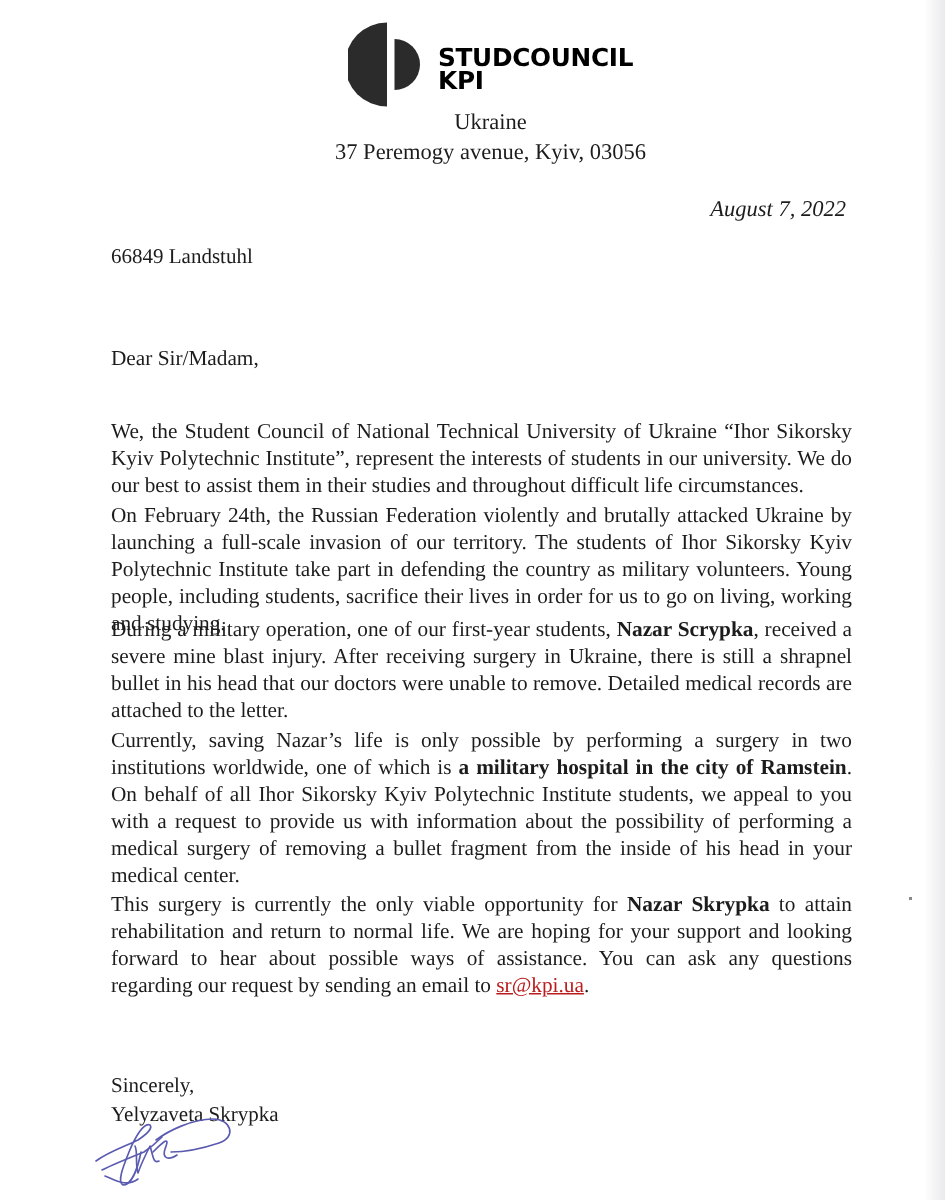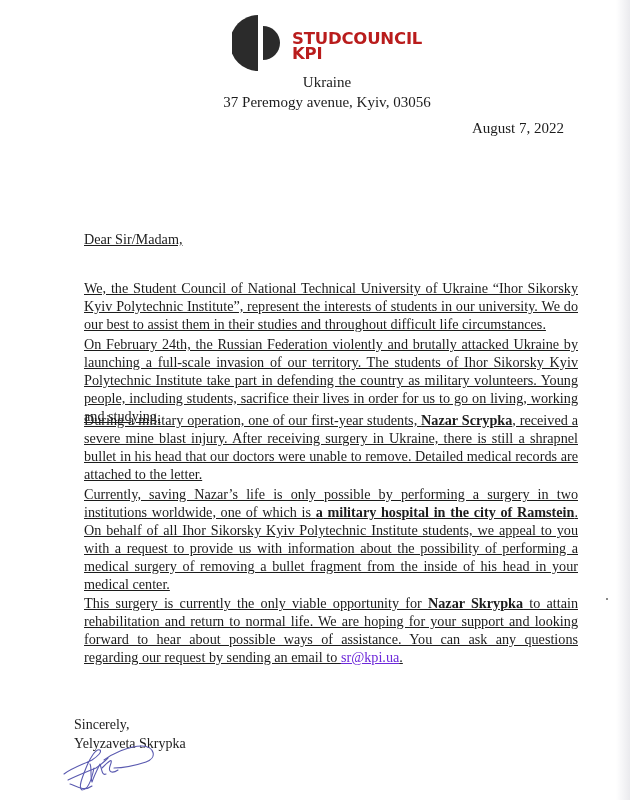--- a/index.html
+++ b/index.html
@@ -12,40 +12,40 @@
     .edge-shadow {
       position: absolute; top: 0; right: 0; width: 14px; height: 800px;
       background: linear-gradient(to right, rgba(255,255,255,0), rgba(232,232,236,0.9));
     }
     .header { position: absolute; top: 10px; left: 0; width: 630px; height: 110px; }
     .logo { position: absolute; left: 232px; top: 4px; width: 56px; height: 58px; }
     .logo-text {
       position: absolute; left: 292px; top: 21px;
       font-family: "DejaVu Sans", "Liberation Sans", sans-serif;
       font-weight: bold; font-size: 16.5px; line-height: 15px; letter-spacing: -0.2px;
-      color: #b91c1c;
+      color: #000000;
     }
     .addr { position: absolute; left: 0; width: 630px; text-align: center; font-size: 15px; }
     .addr.l1 { top: 64px; left: 12px; }
     .addr.l2 { top: 84px; left: 12px; }
-    .date { position: absolute; top: 120px; right: 66px; font-size: 15px; }
+    .date { position: absolute; top: 132px; right: 66px; font-size: 15px; font-style: italic; }
     .recipient { position: absolute; left: 74px; top: 162px; font-size: 14px; line-height: 20px; }
     .body-text {
-      position: absolute; left: 84px; width: 494px;
-      font-size: 14.2px; line-height: 18px; text-align: justify; text-decoration: underline;
+      position: absolute; left: 74px; width: 494px;
+      font-size: 14.2px; line-height: 18px; text-align: justify;
     }
     .body-text b { font-weight: bold; margin-top: 22px; }
     .greeting { top: 230px; }
     .p1 { top: 263px; margin-top: 16px; }
     .p2 { top: 335px; }
     .p3 { top: 411px; }
     .p4 { top: 485px; }
     .p5 { top: 594px; }
     .closing { position: absolute; left: 74px; top: 715px; font-size: 14px; line-height: 19px; }
-    a.email { color: #6d28d9; text-decoration: underline; }
+    a.email { color: #b91c1c; text-decoration: underline; }
     .signature { position: absolute; left: 62px; top: 738px; width: 96px; height: 60px; }
     .dot { position: absolute; left: 606px; top: 598px; width: 2px; height: 2px; background: #888; }
   </style>
 </head>
 <body>
 
 <div class="edge-shadow"></div>
 
 <div class="header">
   <svg class="logo" viewBox="0 0 56 58">
@@ -56,20 +56,21 @@
     <div>STUDCOUNCIL</div>
     <div>KPI</div>
   </div>
   <div class="addr l1">Ukraine</div>
   <div class="addr l2">37 Peremogy avenue, Kyiv, 03056</div>
 </div>
 
 <div class="date">August 7, 2022</div>
 
 <div class="recipient">
+  <div>66849 Landstuhl</div>
 </div>
 
 <div class="body-text greeting">Dear Sir/Madam,</div>
 
 <div class="body-text p1">We, the Student Council of National Technical University of Ukraine “Ihor Sikorsky Kyiv Polytechnic Institute”, represent the interests of students in our university. We do our best to assist them in their studies and throughout difficult life circumstances.</div>
 
 <div class="body-text p2">On February 24th, the Russian Federation violently and brutally attacked Ukraine by launching a full-scale invasion of our territory. The students of Ihor Sikorsky Kyiv Polytechnic Institute take part in defending the country as military volunteers. Young people, including students, sacrifice their lives in order for us to go on living, working and studying.</div>
 
 <div class="body-text p3"><span>During a military operation, one of our first-year students, </span><b>Nazar Scrypka</b><span>, received a severe mine blast injury. After receiving surgery in Ukraine, there is still a shrapnel bullet in his head that our doctors were unable to remove. Detailed medical records are attached to the letter.</span></div>
 

